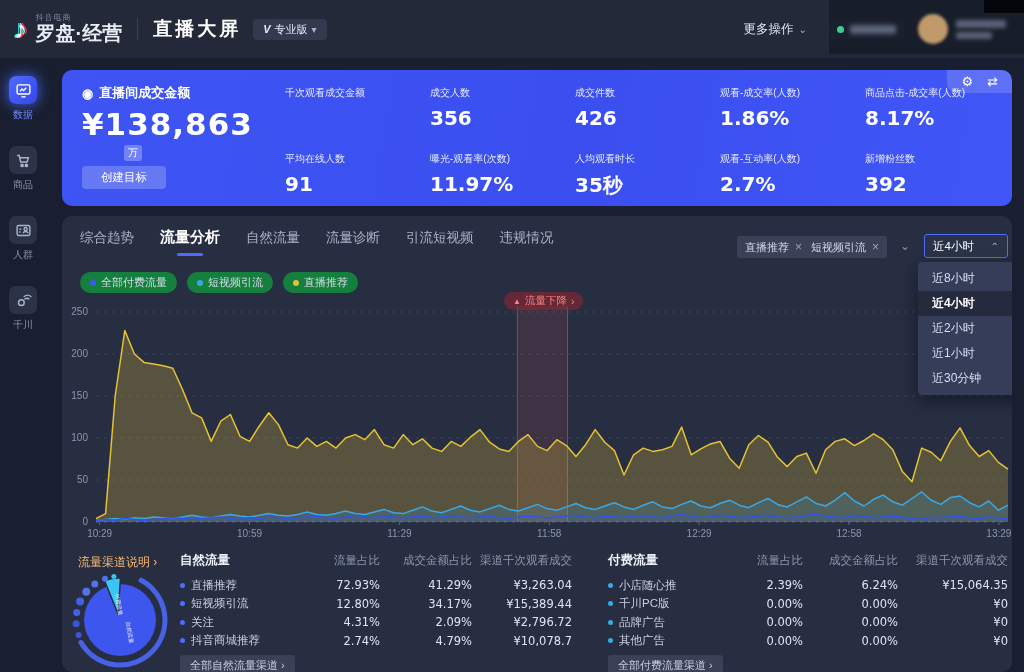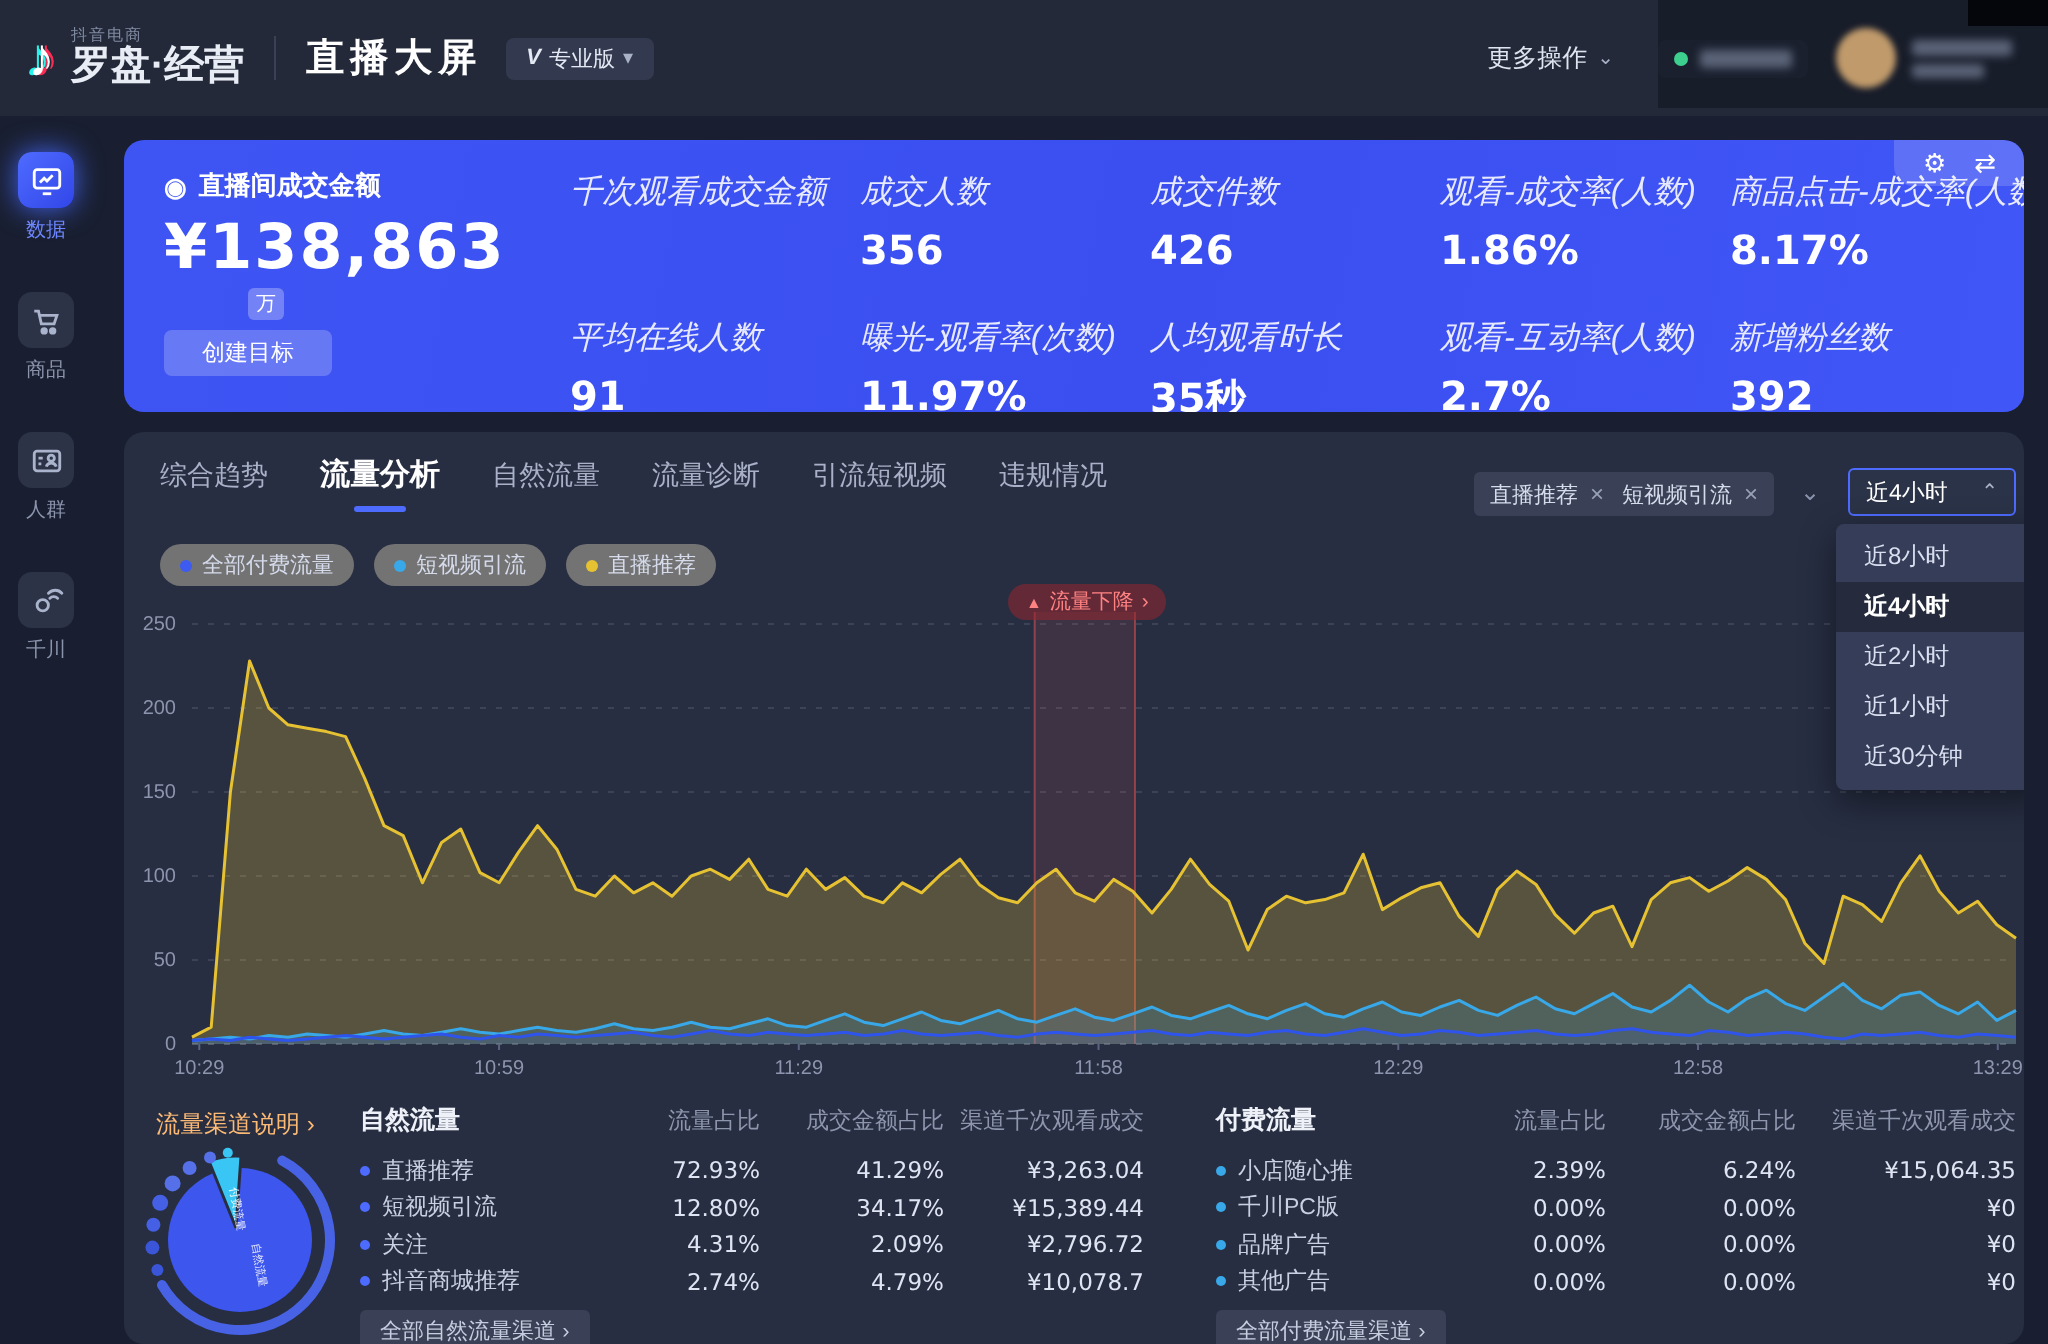--- a/index.html
+++ b/index.html
@@ -54,21 +54,21 @@
   .main-label { display:flex; align-items:center; gap:6px; font-size:13px; font-weight:600; }
   .target-glyph { font-size:13px; }
   .main-value { font-size:31px; font-weight:bold; letter-spacing:1px; margin-top:4px;
                 font-family:"DejaVu Sans",sans-serif; }
   .unit-badge { display:inline-block; margin:2px 0 0 42px; background:rgba(255,255,255,.28);
                 font-size:10px; padding:1px 4px; border-radius:3px; }
   .goal-btn { margin-top:5px; display:inline-block; background:rgba(255,255,255,.22);
               padding:4px 19px; border-radius:4px; font-size:11.5px; cursor:pointer; }
   .metrics { position:absolute; left:223px; top:16px; display:grid;
              grid-template-columns:repeat(5,145px); row-gap:22px; }
-  .m-label { font-size:16px; color:rgba(255,255,255,.88); white-space:nowrap;font-style:italic; }
+  .m-label { font-size:10px; color:rgba(255,255,255,.88); white-space:nowrap; }
   .m-value { font-size:20px; font-weight:bold; margin-top:6px; font-family:"DejaVu Sans",sans-serif; }
 
   
   .panel { position:absolute; left:62px; top:216px; width:950px; height:456px;
            background:#272e42; border-radius:10px; overflow:hidden; }
   .tabs { position:absolute; left:18px; top:12px; display:flex; gap:26px; align-items:flex-end;
           font-size:13.5px; color:#a9b1c8; }
   .tab { padding-bottom:9px; position:relative; cursor:pointer; white-space:nowrap; }
   .tab.active { color:#fff; font-weight:bold; font-size:15px; }
   .tab.active:after { content:""; position:absolute; left:50%; transform:translateX(-50%);
@@ -76,21 +76,21 @@
   .chip { position:absolute; top:20px; height:22px; background:#3a4156; border-radius:3px;
           display:flex; align-items:center; padding:0 8px; font-size:11px; color:#d5dbeb; gap:6px;
           cursor:pointer; }
   .chip .x { color:#99a1b8; font-size:12px; }
   .filter-caret { position:absolute; left:838px; top:23px; color:#8a93ad; font-size:12px; }
   .time-select { position:absolute; left:862px; top:18px; width:84px; height:24px;
           border:1px solid #4d6bfe; border-radius:3px; background:#2b3348; display:flex;
           align-items:center; justify-content:space-between; padding:0 8px; font-size:11.5px;
           color:#fff; cursor:pointer; }
   .legend { position:absolute; left:18px; top:56px; display:flex; gap:10px; }
-  .lg-pill { background:#737373; border-radius:11px; padding:3px 10px; font-size:11px;
+  .lg-pill { background:#15803d; border-radius:11px; padding:3px 10px; font-size:11px;
              color:#d5dbeb; display:flex; align-items:center; gap:5px; cursor:pointer; }
   .lg-dot { width:6px; height:6px; border-radius:50%; }
   #flow-chart { position:absolute; left:0; top:80px; }
   .anno { position:absolute; left:442px; top:76px; background:rgba(150,38,48,.55);
           border-radius:10px; padding:2px 9px; font-size:10.5px; color:#ff8282; display:flex;
           align-items:center; gap:4px; z-index:5; cursor:pointer; }
   .dropdown { position:absolute; left:856px; top:46px; width:106px; background:#353d58;
           border-radius:4px; box-shadow:0 6px 18px rgba(0,0,0,.45); padding:4px 0; z-index:10;
           font-size:12px; color:#d9dff0; }
   .dd-item { height:25px; line-height:25px; padding-left:14px; cursor:pointer; }

